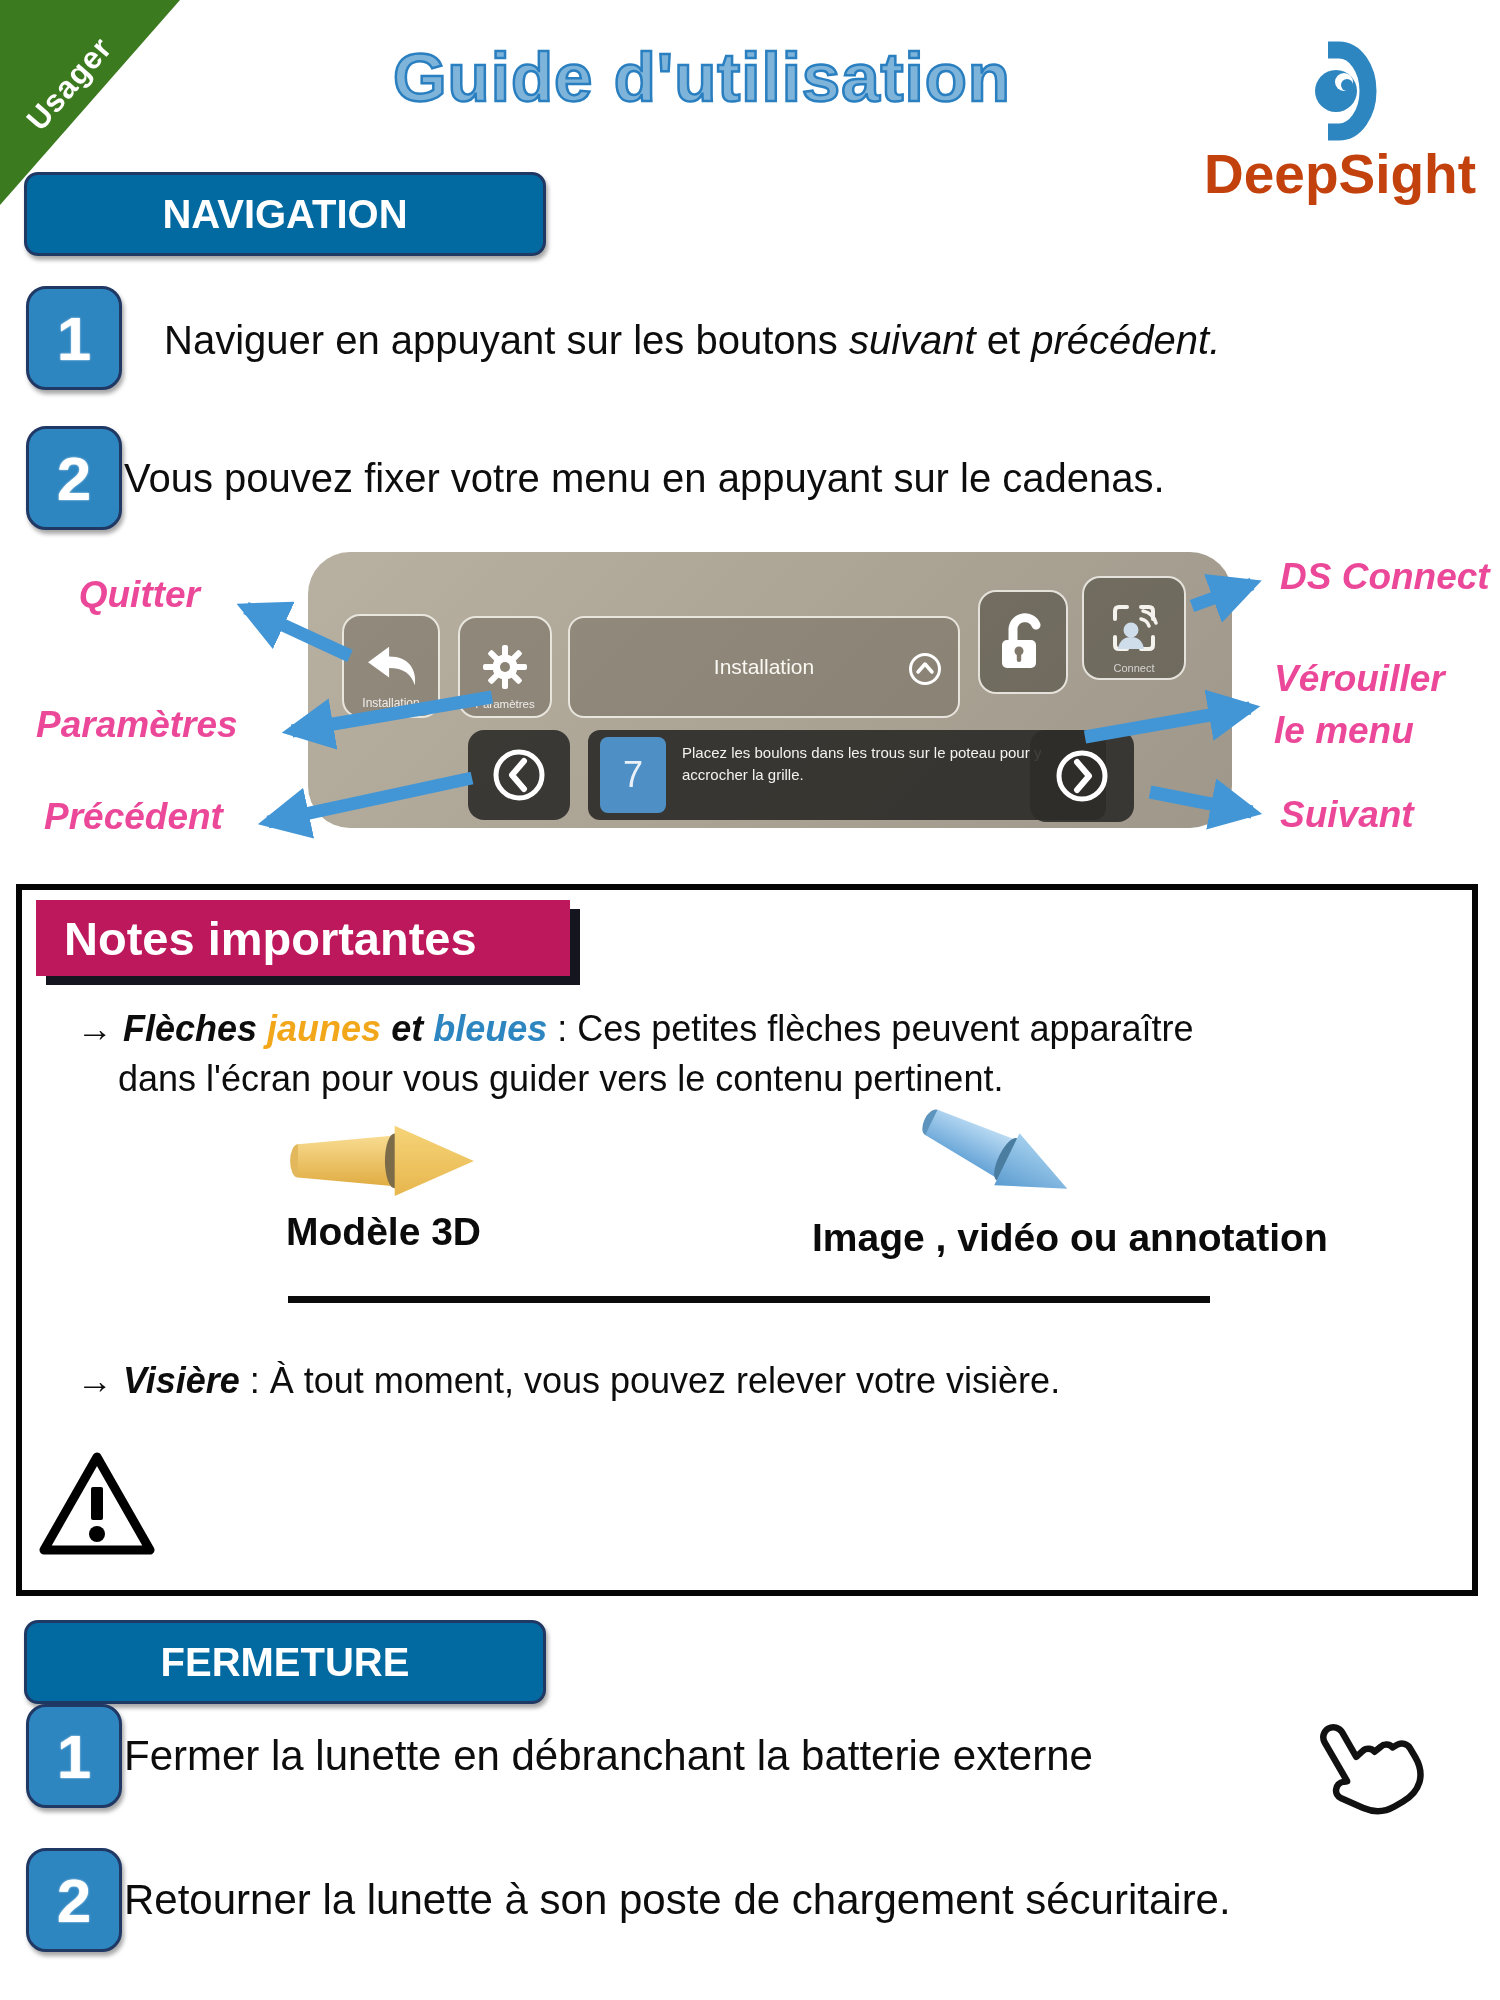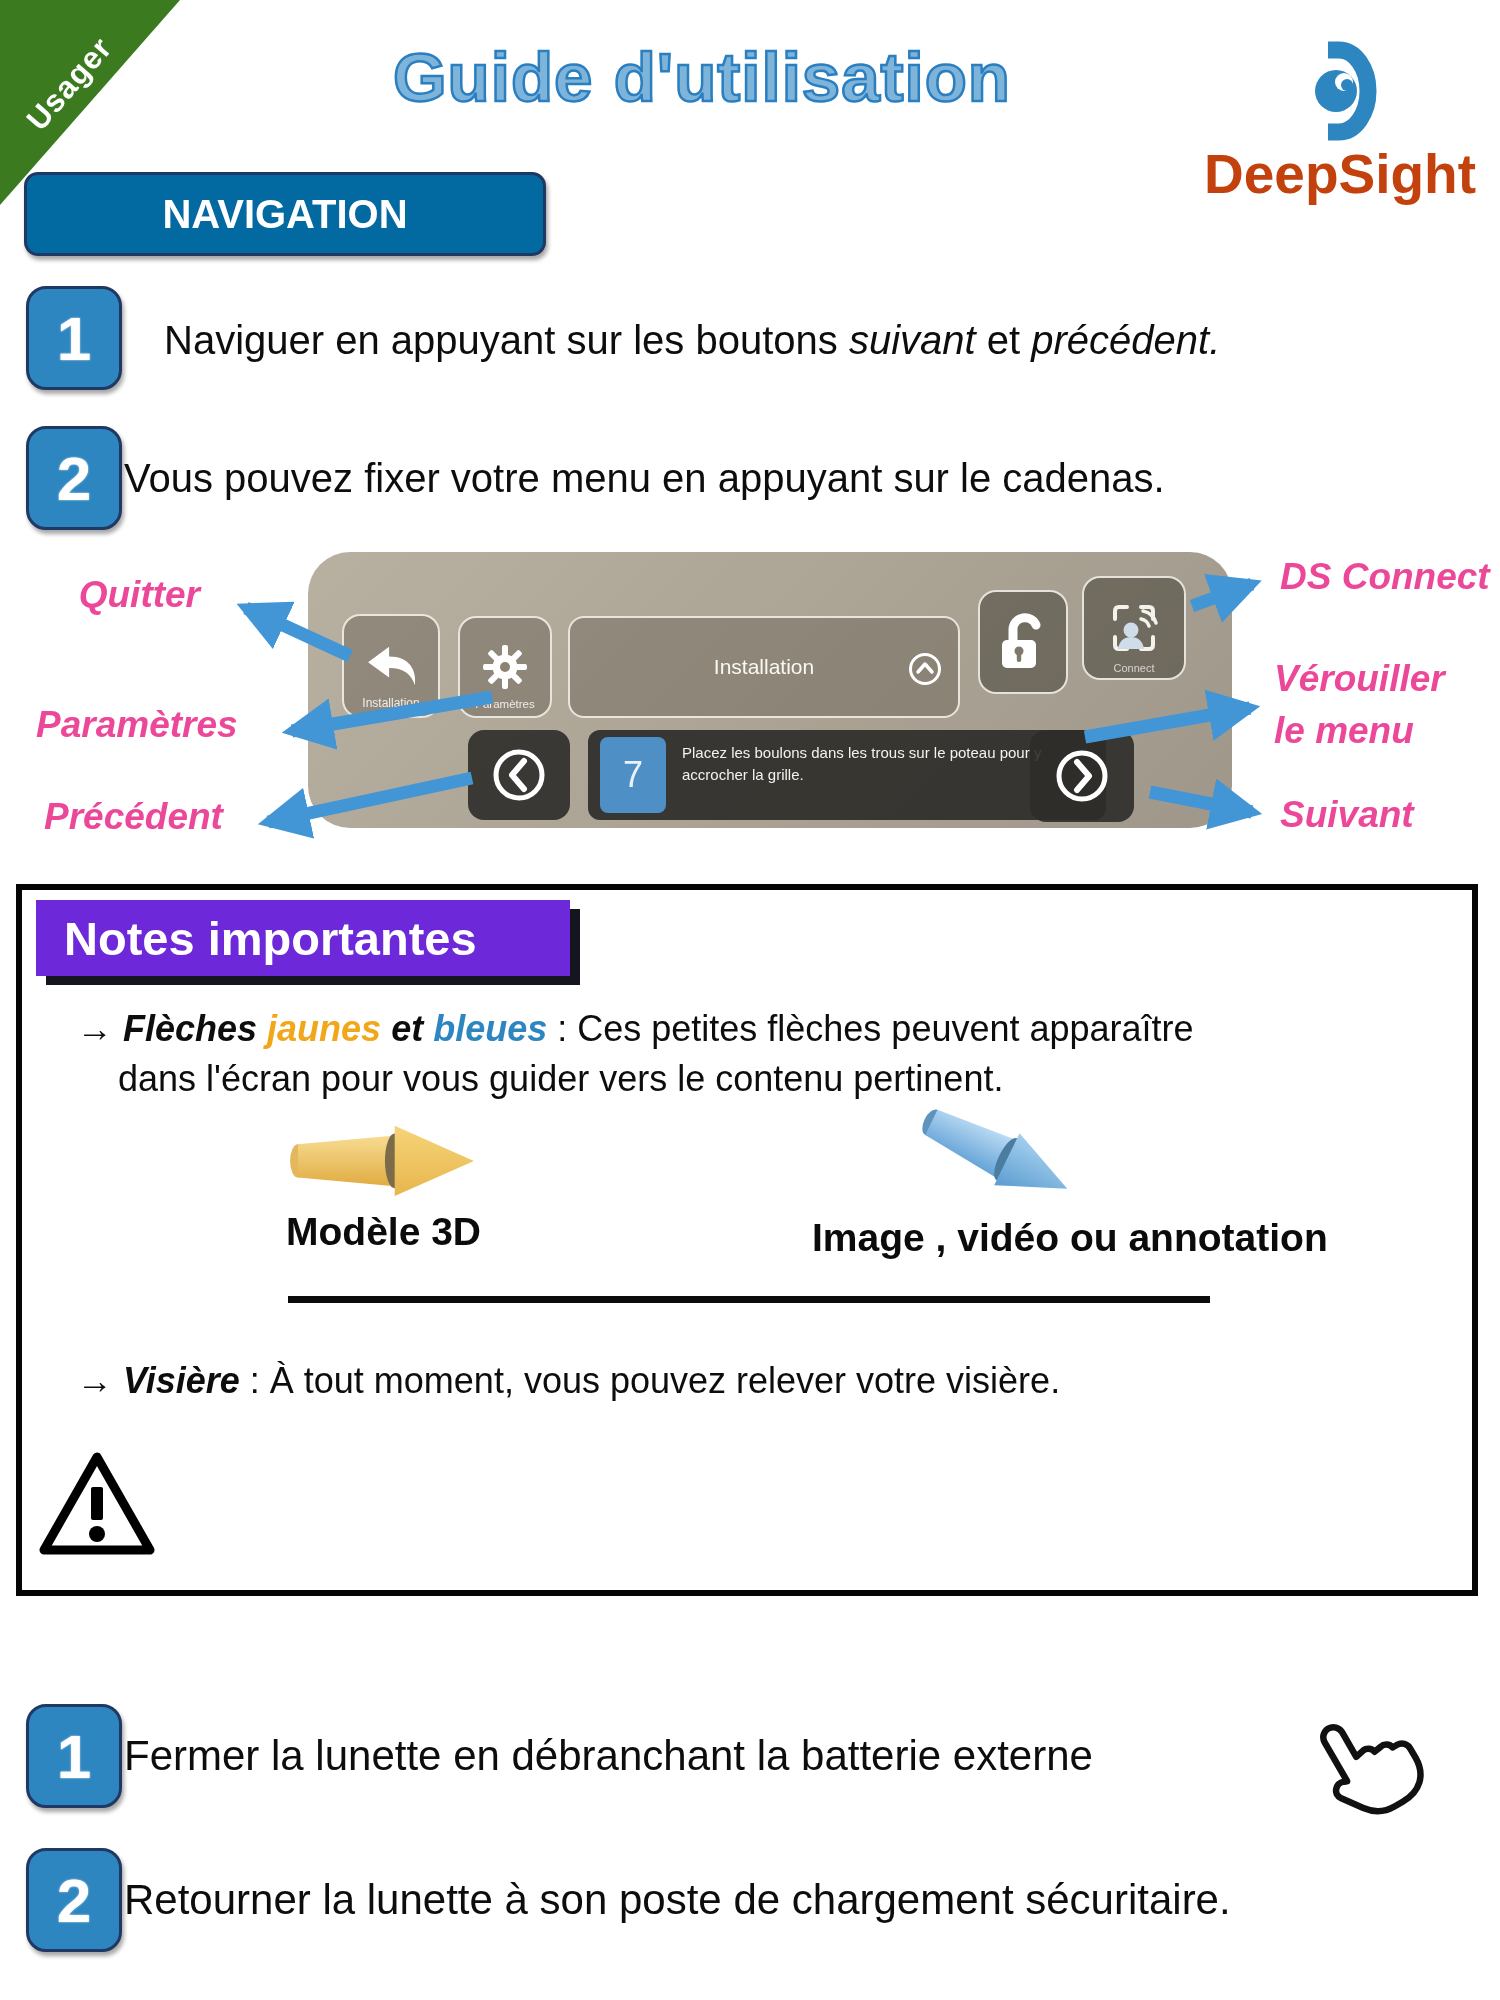--- a/index.html
+++ b/index.html
@@ -61,21 +61,21 @@
     color:#f4f2ee; font-size:15px; line-height:1.45; }
   
   .clabel { position:absolute; font-weight:bold; font-style:italic;
     font-size:37px; color:#ec4899; white-space:nowrap; }
   .callout-svg { position:absolute; left:0; top:0; width:1500px; height:2000px;
     pointer-events:none; }
   
   .notes { position:absolute; left:16px; top:884px; width:1462px; height:712px;
     border:6px solid #050505; background:#fff; }
   .notes-hdr { position:absolute; left:14px; top:10px; width:534px; height:76px;
-    background:#6d28d9; color:#fff; font-size:47px; font-weight:bold;
+    background:#be185d; color:#fff; font-size:47px; font-weight:bold;
     display:flex; align-items:center; padding-left:28px;
     box-shadow:10px 9px 0 #15151F; }
   .bullet { position:absolute; left:55px; font-size:36px; color:#0d0d0d; white-space:nowrap; }
   .bullet .bi { font-weight:bold; font-style:italic; }
   .bullet .yellow { color:#F2A71B; }
   .bullet .blue { color:#2E86C1; }
   .arrow-label { position:absolute; font-size:39px; font-weight:bold; color:#0b0b0b; white-space:nowrap; }
   .divider { position:absolute; left:266px; top:406px; width:922px; height:7px; background:#0b0b0b; }
   .warn-text { position:absolute; left:168px; top:556px; width:1292px;
     font-size:31px; font-weight:bold; line-height:1.52; color:#0b0b0b; }
@@ -246,20 +246,21 @@
       <span>→ </span><span class="bi">Visière</span><span> : À tout moment, vous pouvez relever votre visière.</span>
     </div>
 
     <svg style="position:absolute; left:14px; top:556px;" width="122" height="116" viewBox="0 0 122 114">
       <path d="M61 10 L114 103 H8 Z" fill="#fff" stroke="#000" stroke-width="9" stroke-linejoin="round"></path>
       <rect x="55" y="40" width="12" height="33" rx="2" fill="#000"></rect>
       <circle cx="61" cy="87" r="8" fill="#000"></circle>
     </svg>
   </div>
 
+  <div class="ghdr" style="top:1620px;">FERMETURE</div>
 
   <div class="badge" style="top:1704px;">1</div>
   <div class="steptext steptext-big" style="top:1732px;">Fermer la lunette en débranchant la batterie externe</div>
 
   <svg style="position:absolute; left:1292px; top:1694px;" width="138" height="142" viewBox="0 0 110 120">
     <g transform="rotate(-30 55 60)">
       <path d="M38 66 V28 a8.5 8.5 0 0 1 17 0 v24 l7 -1.5 a7 7 0 0 1 8.5 5.5 l6.5 -1 a7 7 0 0 1 8.5 5.5 l4.5 0 a8 8 0 0 1 8 8 v9 c0 17 -11 27 -28 27 h-8 c-10 0 -17.5 -4 -23.5 -12 l-12 -16.5 c-4.5 -6.5 2 -13.5 9 -11 l2.5 1 z" fill="#fff" stroke="#111" stroke-width="5.5" stroke-linejoin="round"></path>
     </g>
   </svg>
 

